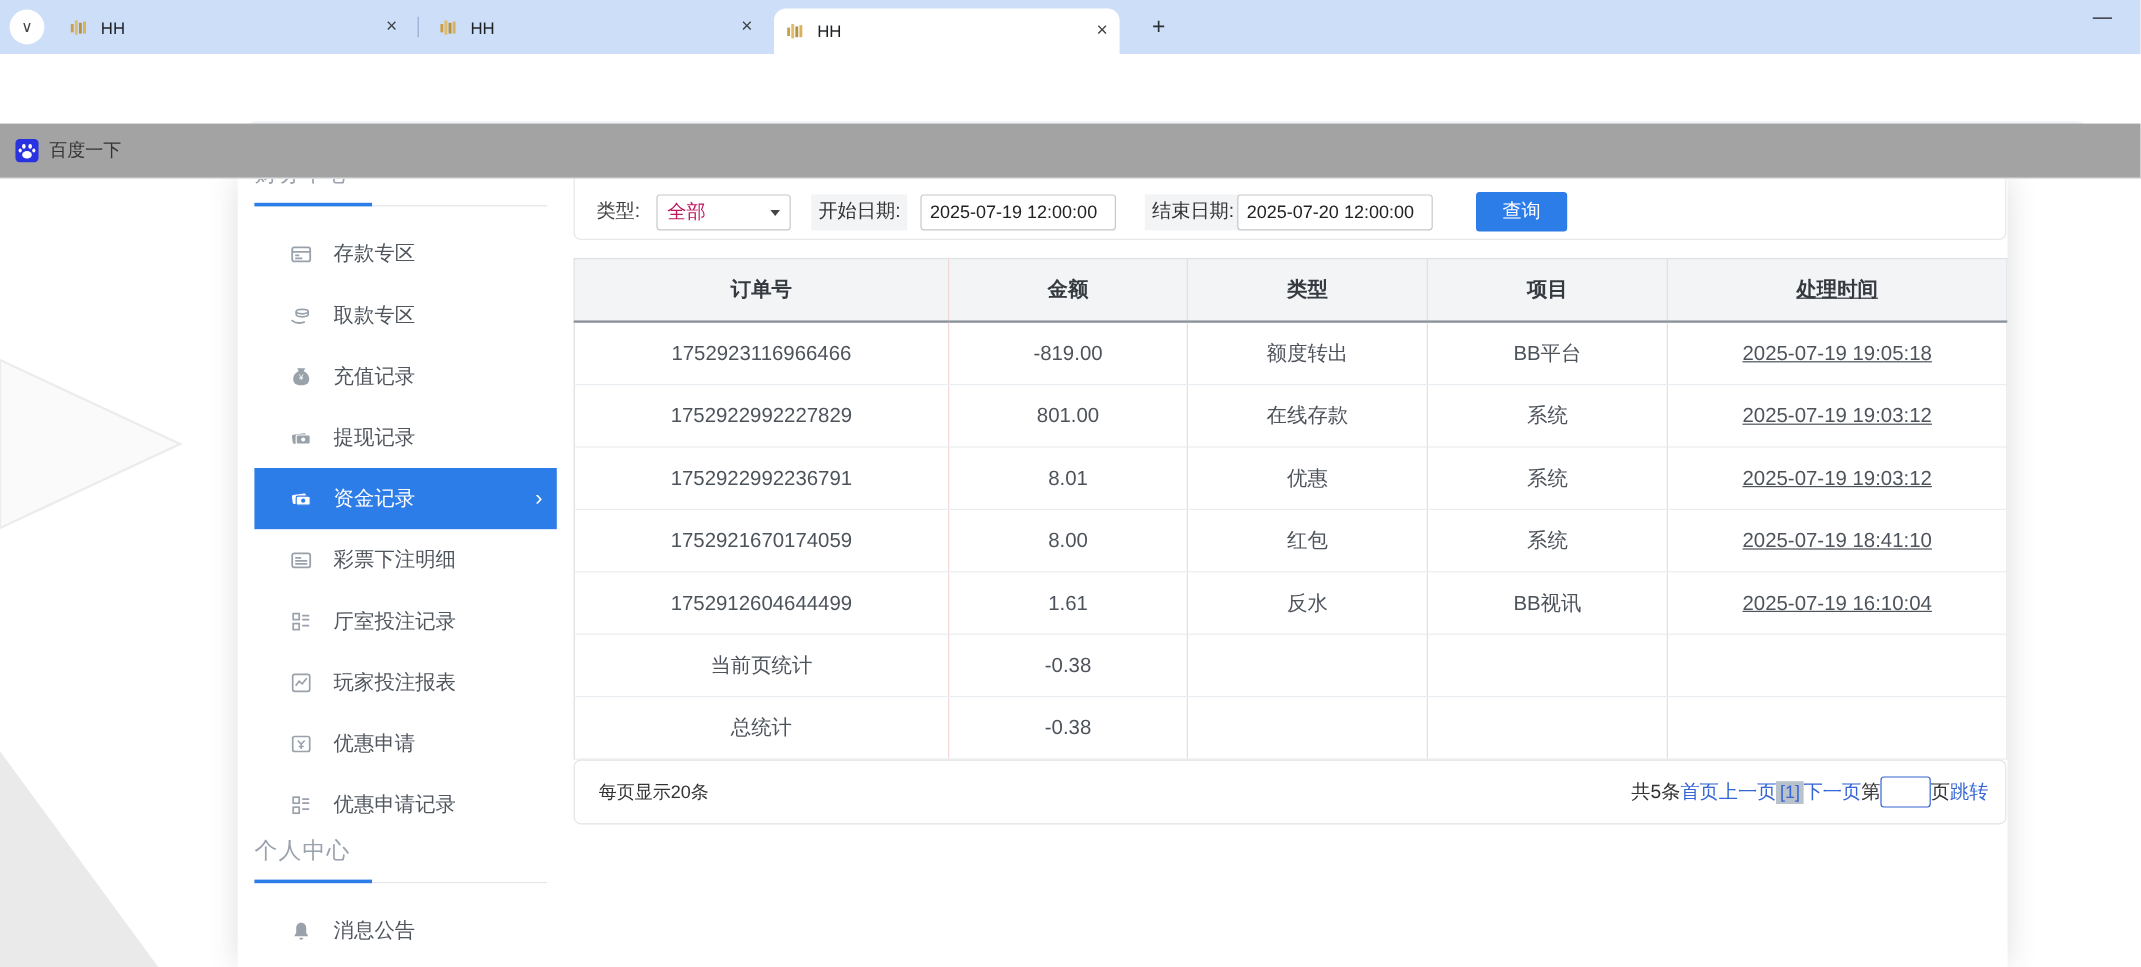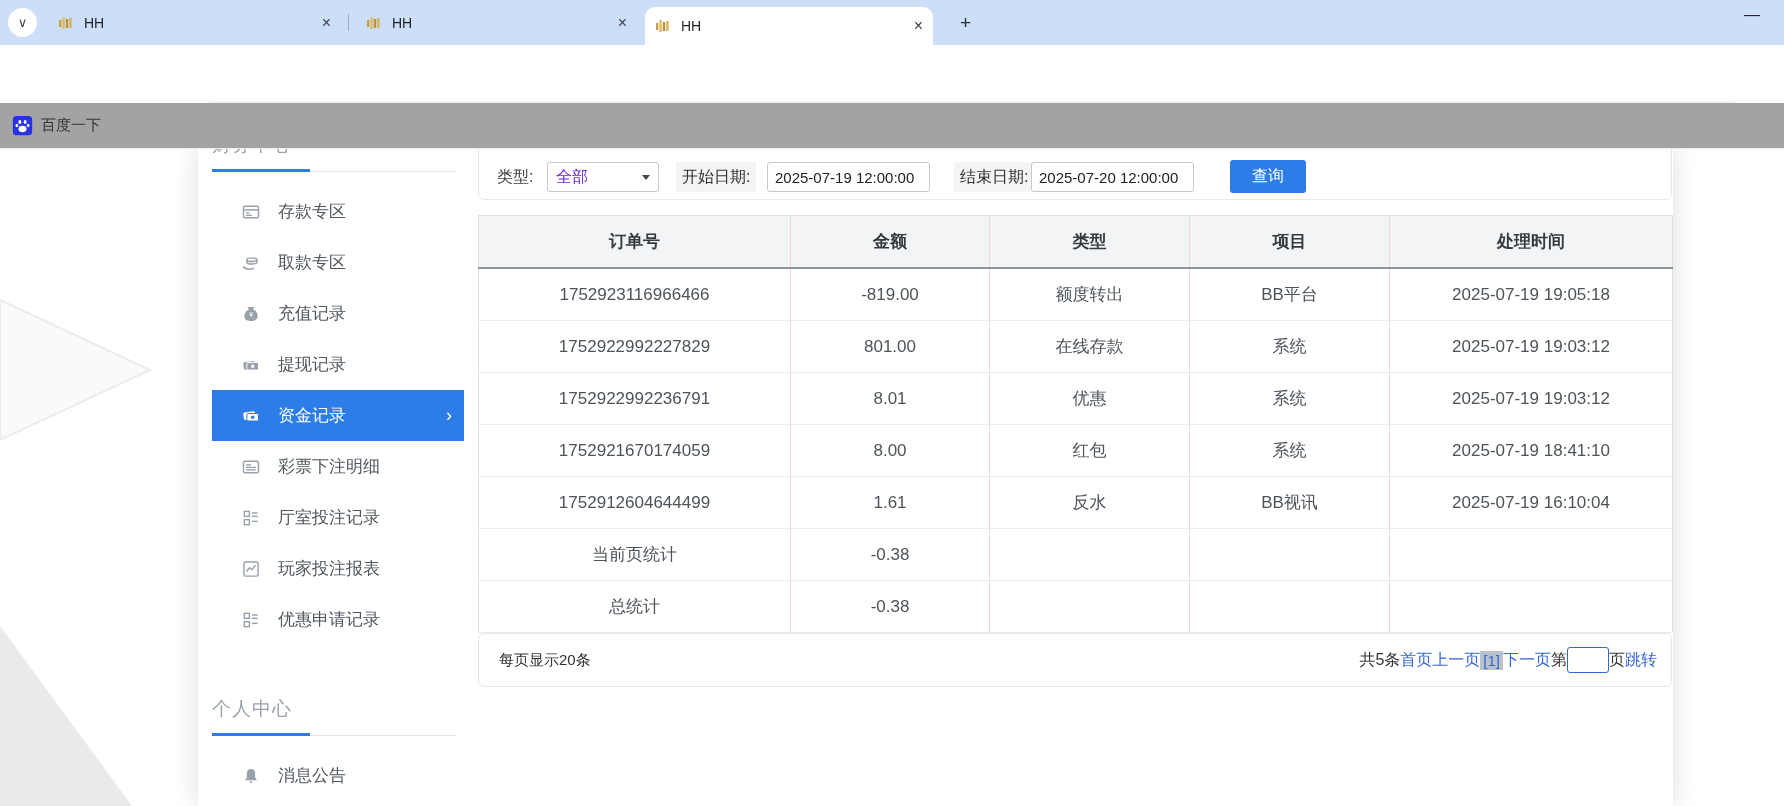--- a/index.html
+++ b/index.html
@@ -50,37 +50,37 @@
   .sb-item.active .sb-ico{color:#fff;}
   .sb-chev{position:absolute;right:12px;font-size:18px;color:#fff;}
   
   #filter{position:absolute;left:280px;top:-10px;width:1194px;height:62px;border:1px solid #e8e8e8;
         border-radius:6px;box-sizing:border-box;background:#fff;}
   .f-label{position:absolute;top:24px;font-size:16px;color:#404040;line-height:30px;height:30px;top:23px;}
   .f-chip{position:absolute;top:23px;height:30px;line-height:30px;padding:0 6px;background:#f3f4f6;
         font-size:16px;color:#333;}
   .f-select{position:absolute;top:23px;width:112px;height:30px;border:1px solid #c6c8cc;border-radius:3px;
         background:#fff;display:flex;align-items:center;padding:0 8px;box-sizing:border-box;
-        font-size:16px;color:#6d28d9;cursor:pointer;}
+        font-size:16px;color:#be185d;cursor:pointer;}
   .f-select .caret{margin-left:auto;width:0;height:0;border-left:4px solid transparent;
         border-right:4px solid transparent;border-top:5px solid #444;}
   .f-input{position:absolute;top:23px;width:163px;height:30px;border:1px solid #c6c8cc;border-radius:3px;
         box-sizing:border-box;font-size:15px;color:#222;padding:0 7px;
         font-family:"Liberation Sans","DejaVu Sans",sans-serif;}
   .f-btn{position:absolute;left:751px;top:21px;width:76px;height:33px;background:#2d7de9;color:#fff;
         border:none;border-radius:3px;font-size:16px;cursor:pointer;
         font-family:"Liberation Sans","DejaVu Sans",sans-serif;}
   
   #fundtable{position:absolute;left:280px;top:67px;border-collapse:collapse;table-layout:fixed;
         width:1194px;background:#fff;}
   #fundtable th{height:49px;background:#f2f4f6;font-size:17px;font-weight:bold;color:#343a40;
         border-right:1px solid #f3d8d8;border-bottom:2px solid #8d939b;border-top:1px solid #dcdfe4;}
   #fundtable td{height:49px;text-align:center;font-size:17px;color:#4d535b;
         border-right:1px solid #f3d8d8;border-bottom:1px solid #eaedf1;}
-  #fundtable th:last-child,#fundtable td:last-child{border-right:1px solid #dcdfe4;}
+  #fundtable th:last-child,#fundtable td:last-child{border-right:1px solid #dcdfe4;text-decoration:underline;}
   #fundtable th:first-child,#fundtable td:first-child{border-left:1px solid #dcdfe4;}
   
   #pager{position:absolute;left:280px;top:485px;width:1194px;height:54px;border:1px solid #e4e4e4;
         border-radius:6px;box-sizing:border-box;background:#fff;display:flex;align-items:center;}
   .pg-size{font-size:15px;color:#333;margin-left:20px;}
   .pg-right{margin-left:auto;margin-right:14px;display:flex;align-items:center;font-size:16px;}
   .pg-total{color:#333;}
   .pg-link{color:#3565d4;cursor:pointer;}
   .pg-cur{background:#b9c1cb;color:#3565d4;padding:1px 3px;font-size:15px;}
   .pg-input{width:42px;height:26px;border:1px solid #3565d4;border-radius:3px;box-sizing:border-box;}
@@ -291,20 +291,29 @@
           <div class="sb-item">
             <span class="sb-ico">
               <svg width="20" height="20" viewBox="0 0 24 24">
                   <rect x="3.5" y="3.5" width="17" height="17" rx="2" fill="none" stroke="currentColor" stroke-width="1.7"></rect>
                   <polyline points="6.5,15 10,10.5 13,13 17.5,7.5" fill="none" stroke="currentColor" stroke-width="1.7"></polyline>
                 </svg>
             </span>
             <span>玩家投注报表</span>
           </div>
 
+          <div class="sb-item">
+            <span class="sb-ico">
+              <svg width="20" height="20" viewBox="0 0 24 24">
+                  <rect x="3.5" y="4.5" width="17" height="15" rx="2" fill="none" stroke="currentColor" stroke-width="1.7"></rect>
+                  <path d="M8.5 8.5 12 12l3.5-3.5M12 12v5M9.5 14.5h5" fill="none" stroke="currentColor" stroke-width="1.6"></path>
+                </svg>
+            </span>
+            <span>优惠申请</span>
+          </div>
 
           <div class="sb-item">
             <span class="sb-ico">
               <svg width="20" height="20" viewBox="0 0 24 24">
                   <rect x="4" y="4" width="6" height="6" fill="none" stroke="currentColor" stroke-width="1.7"></rect>
                   <rect x="4" y="14" width="6" height="6" fill="none" stroke="currentColor" stroke-width="1.7"></rect>
                   <line x1="13" y1="6" x2="20" y2="6" stroke="currentColor" stroke-width="1.7"></line>
                   <line x1="13" y1="10" x2="20" y2="10" stroke="currentColor" stroke-width="1.7"></line>
                   <line x1="13" y1="16" x2="20" y2="16" stroke="currentColor" stroke-width="1.7"></line>
                 </svg>

